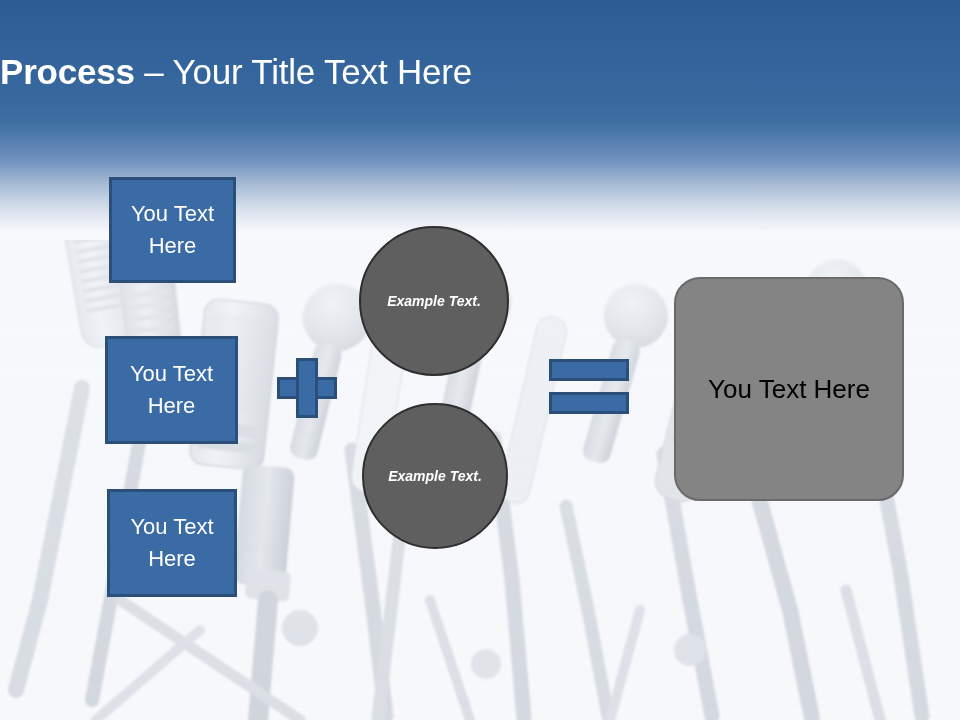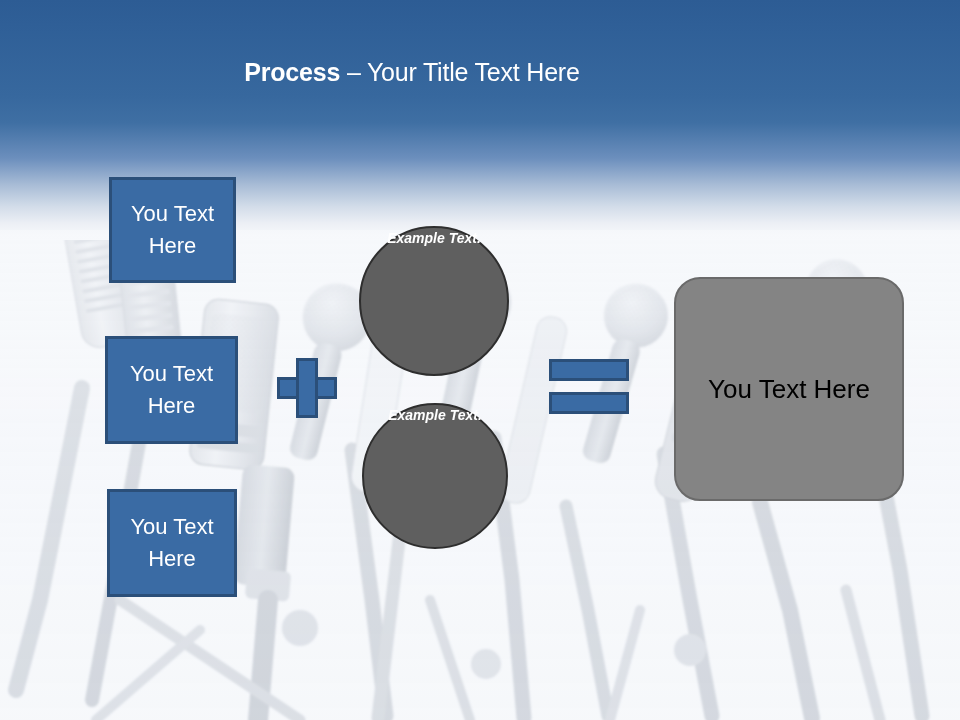--- a/index.html
+++ b/index.html
@@ -56,24 +56,23 @@
        rgba(247,249,252,0.50) 70%,
        rgba(247,249,252,0.48) 100%);
     pointer-events: none;
   }
 
   
   .title {
     position: absolute;
     left: 0; top: 50px;
     width: 824px;
-    text-align: center;
     z-index: 6;
     color: #ffffff;
-    font-size: 25px;
+    font-size: 35px;
     line-height: 44px;
     letter-spacing: -0.2px;
     white-space: nowrap;
   }
   .title .strong { font-weight: bold; }
   .title .rest   { font-weight: normal; }
 
   
   .blue-box {
     position: absolute;
@@ -139,20 +138,21 @@
     background: #5f5f5f;
     border: 2px solid #2e2e2e;
     box-sizing: border-box;
     border-radius: 50%;
     color: #ffffff;
     font-size: 14px;
     line-height: 21px;
     font-weight: bold;
     font-style: italic;
     display: flex;
+    align-items: center;
     justify-content: center;
     text-align: center;
   }
   #circle-1 { left: 359px; top: 226px; width: 150px; height: 150px; }
   #circle-2 { left: 362px; top: 403px; width: 146px; height: 146px; }
 
   
   #result-box {
     position: absolute;
     left: 674px; top: 277px;

